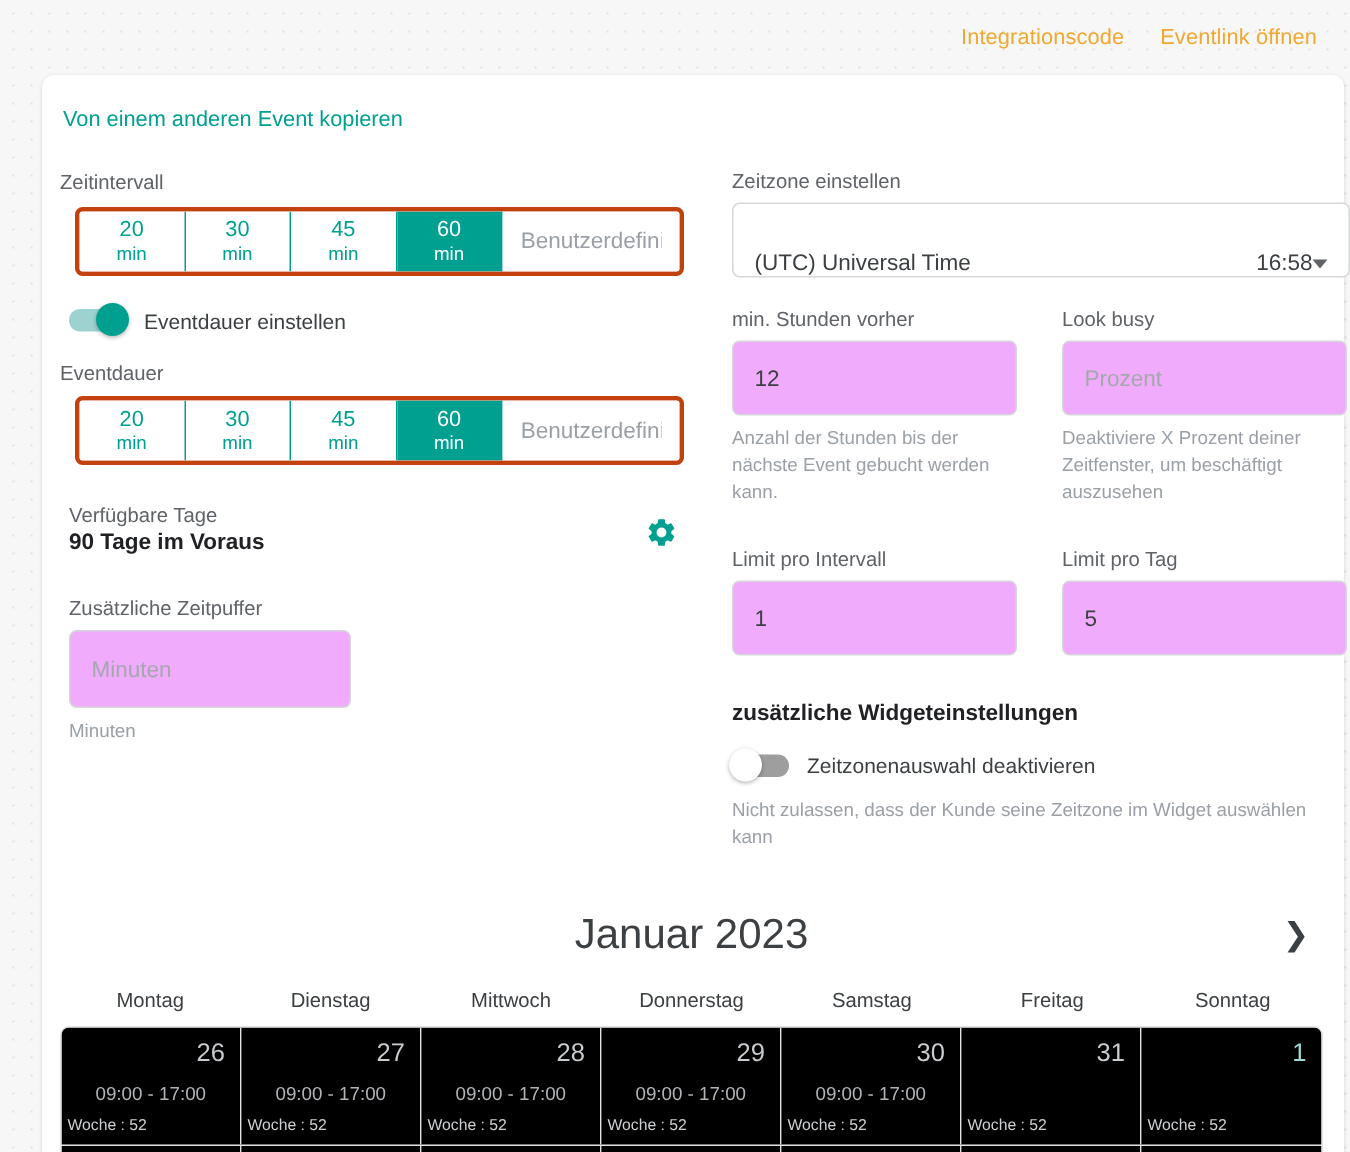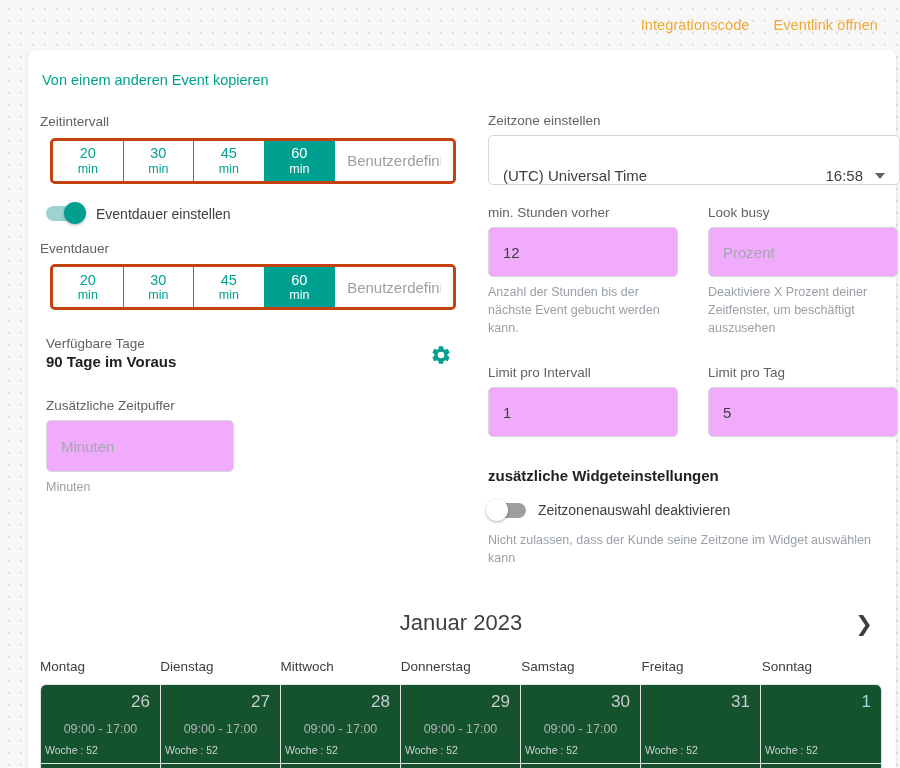--- a/index.html
+++ b/index.html
@@ -193,21 +193,20 @@
     align-items: flex-end;
     padding: 0 14px;
     background: #fff;
     cursor: pointer;
   }
   .tz-name { font-size: 15px; color: #3c4043; }
   .tz-right {
     margin-left: auto;
     display: flex;
     align-items: center;
-    gap: 12px;
   }
   .tz-time { font-size: 15px; color: #3c4043; }
   .caret {
     width: 0; height: 0;
     border-left: 5px solid transparent;
     border-right: 5px solid transparent;
     border-top: 6px solid #5f6368;
   }
 
   .pair {
@@ -232,40 +231,40 @@
 
   
   .calendar { padding: 0 14px 0 12px; margin-top: 34px; position: relative; }
   .cal-head {
     display: flex;
     align-items: center;
     justify-content: center;
     position: relative;
     height: 44px;
   }
-  .cal-title { font-size: 22px; color: #3c4043; }
+  .cal-title { font-size: 28px; color: #3c4043; }
   .cal-next {
     position: absolute;
     right: 4px;
     top: 50%;
     transform: translateY(-50%);
     width: 28px; height: 28px;
     display: flex; align-items: center; justify-content: center;
     cursor: pointer;
     font-size: 21px;
     color: #3c4043;
     line-height: 1;
   }
   .dow-row {
     display: grid;
     grid-template-columns: repeat(7, 1fr);
     margin-top: 14px;
   }
   .dow {
-    text-align: left;
+    text-align: center;
     font-size: 13.5px;
     color: #3c4043;
     padding-bottom: 10px;
   }
   .cal-grid {
     border: 1px solid #e2e3e5;
     border-radius: 6px 6px 0 0;
     overflow: hidden;
   }
   .cal-week {
@@ -274,21 +273,21 @@
   }
   .cal-week + .cal-week { border-top: 1px solid #e2e3e5; }
   .cal-cell {
     height: 78px;
     border-right: 1px solid #e2e3e5;
     padding: 8px 10px 6px 10px;
     display: flex;
     flex-direction: column;
     position: relative;
     cursor: pointer;
-    background: #14532d;
+    background: #000000;
   }
   .cal-cell:last-child { border-right: none; }
   .cal-daynum {
     text-align: right;
     font-size: 17px;
     color: #c8cbcf;
     line-height: 1;
   }
   .cal-daynum.teal { color: #9fd8d4; }
   .cal-hours {

